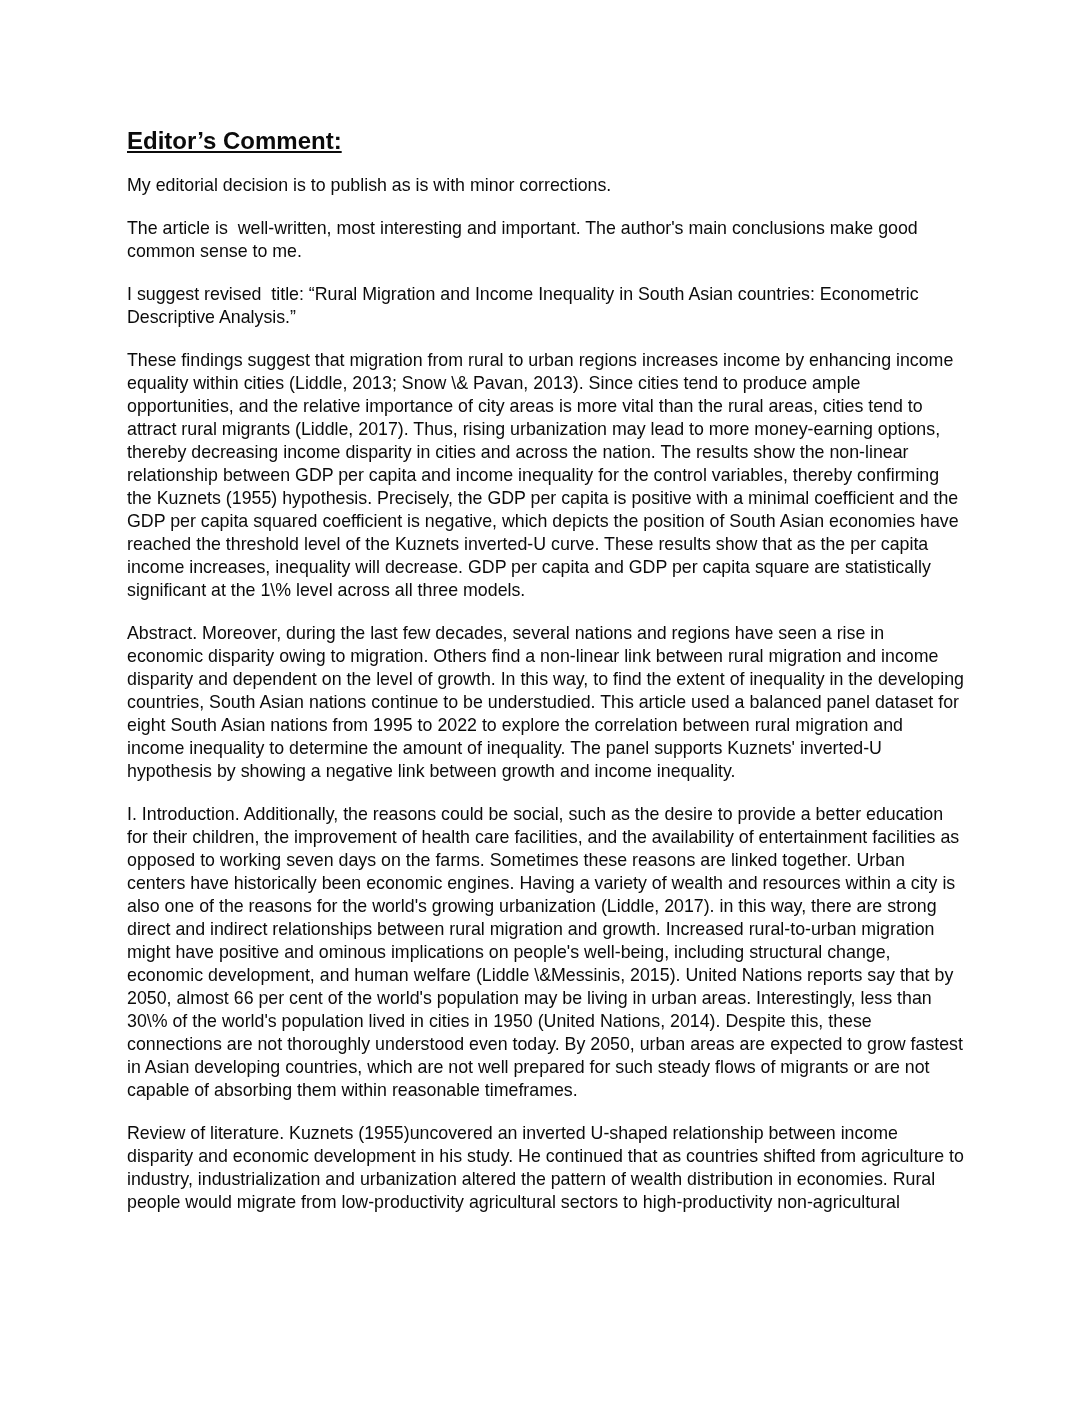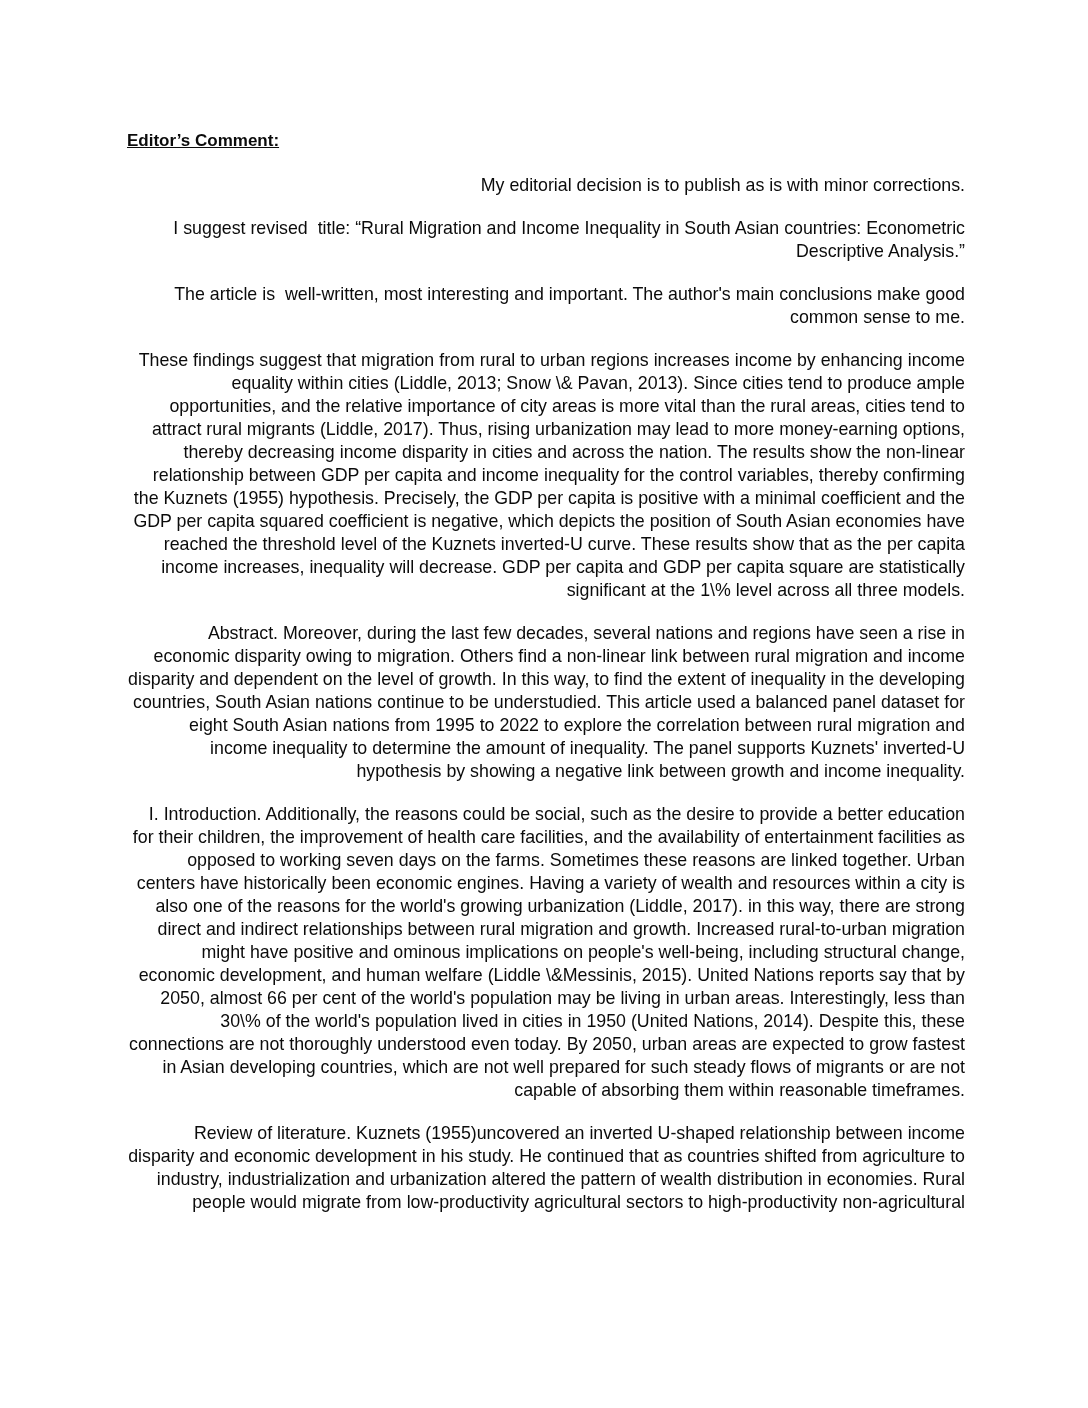--- a/index.html
+++ b/index.html
@@ -17,47 +17,46 @@
   }
   .page {
     position: absolute;
     left: 127px;
     top: 129px;
     width: 838px;
     font-size: 17.8px;
     line-height: 23px;
   }
   .heading {
-    font-size: 17px;
+    font-size: 24px;
     font-weight: 700;
     text-decoration: underline;
     margin: 0 0 22px 0;
     line-height: 23px;
   }
   .para {
     margin: 0 0 20px 0;
     white-space: pre-wrap;
     word-spacing: normal;
-    text-align: right;
   }
   .para:last-child {
     margin-bottom: 0;
   }
 </style>
 </head>
 <body>
 
 <div class="page">
   <h1 class="heading">Editor’s Comment:</h1>
 
   <p class="para">My editorial decision is to publish as is with minor corrections.</p>
 
+  <p class="para">The article is  well-written, most interesting and important. The author's main conclusions make good common sense to me.</p>
+
   <p class="para">I suggest revised  title: “Rural Migration and Income Inequality in South Asian countries: Econometric Descriptive Analysis.”</p>
-
-  <p class="para">The article is  well-written, most interesting and important. The author's main conclusions make good common sense to me.</p>
 
   <p class="para">These findings suggest that migration from rural to urban regions increases income by enhancing income equality within cities (Liddle, 2013; Snow \&amp; Pavan, 2013). Since cities tend to produce ample opportunities, and the relative importance of city areas is more vital than the rural areas, cities tend to attract rural migrants (Liddle, 2017). Thus, rising urbanization may lead to more money-earning options, thereby decreasing income disparity in cities and across the nation. The results show the non-linear relationship between GDP per capita and income inequality for the control variables, thereby confirming the Kuznets (1955) hypothesis. Precisely, the GDP per capita is positive with a minimal coefficient and the GDP per capita squared coefficient is negative, which depicts the position of South Asian economies have reached the threshold level of the Kuznets inverted-U curve. These results show that as the per capita income increases, inequality will decrease. GDP per capita and GDP per capita square are statistically significant at the 1\% level across all three models.</p>
 
   <p class="para">Abstract. Moreover, during the last few decades, several nations and regions have seen a rise in economic disparity owing to migration. Others find a non-linear link between rural migration and income disparity and dependent on the level of growth. In this way, to find the extent of inequality in the developing countries, South Asian nations continue to be understudied. This article used a balanced panel dataset for eight South Asian nations from 1995 to 2022 to explore the correlation between rural migration and income inequality to determine the amount of inequality. The panel supports Kuznets' inverted-U hypothesis by showing a negative link between growth and income inequality.</p>
 
 
   <p class="para">I. Introduction. Additionally, the reasons could be social, such as the desire to provide a better education for their children, the improvement of health care facilities, and the availability of entertainment facilities as opposed to working seven days on the farms. Sometimes these reasons are linked together. Urban centers have historically been economic engines. Having a variety of wealth and resources within a city is also one of the reasons for the world's growing urbanization (Liddle, 2017). in this way, there are strong direct and indirect relationships between rural migration and growth. Increased rural-to-urban migration might have positive and ominous implications on people's well-being, including structural change, economic development, and human welfare (Liddle \&amp;Messinis, 2015). United Nations reports say that by 2050, almost 66 per cent of the world's population may be living in urban areas. Interestingly, less than 30\% of the world's population lived in cities in 1950 (United Nations, 2014). Despite this, these connections are not thoroughly understood even today. By 2050, urban areas are expected to grow fastest in Asian developing countries, which are not well prepared for such steady flows of migrants or are not capable of absorbing them within reasonable timeframes.</p>
 
   <p class="para">Review of literature. Kuznets (1955)uncovered an inverted U-shaped relationship between income disparity and economic development in his study. He continued that as countries shifted from agriculture to industry, industrialization and urbanization altered the pattern of wealth distribution in economies. Rural people would migrate from low-productivity agricultural sectors to high-productivity non-agricultural</p>
 </div>

